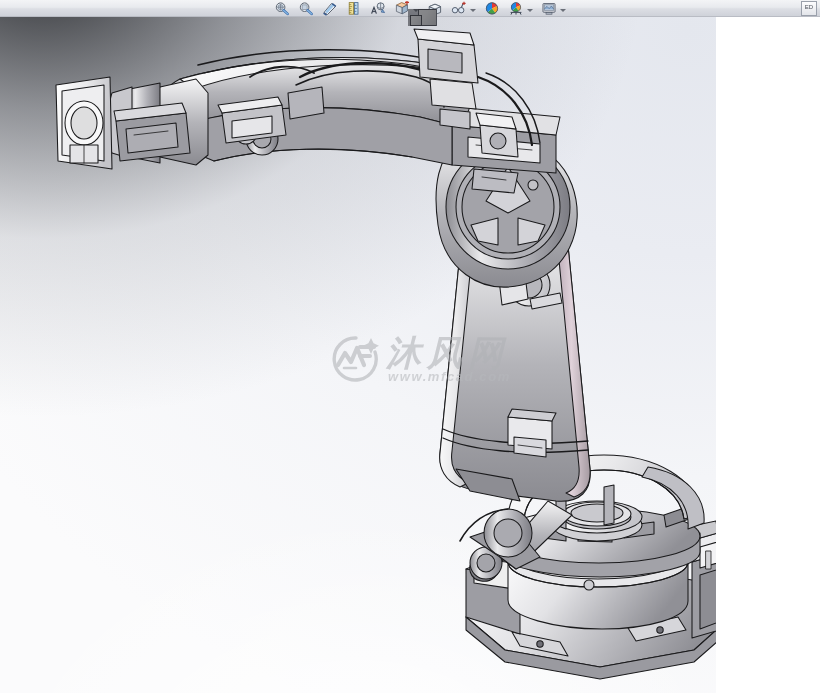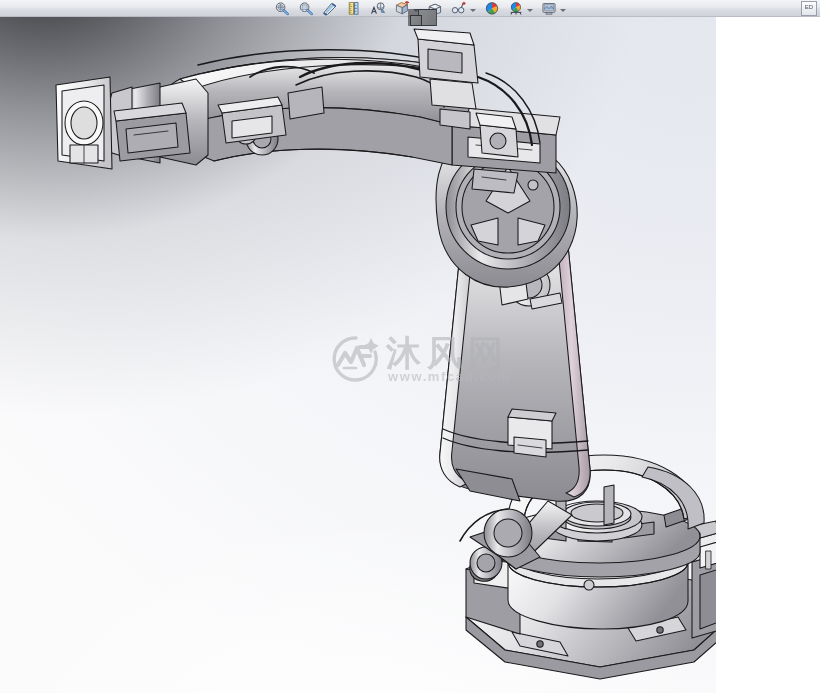--- a/index.html
+++ b/index.html
@@ -30,20 +30,21 @@
   #flyout .fo-b{position:absolute;left:2px;top:6px;width:10px;height:9px;background:linear-gradient(120deg,#ffffff,#d8d9dc);border:1px solid #3c3f46;}
   #flyout .fo-dark{position:absolute;left:0;top:0;width:28px;height:17px;background:rgba(40,42,48,0.55);}
 
   
   #viewport{
     position:absolute;left:0;top:17px;width:716px;height:676px;overflow:hidden;
     background:
       radial-gradient(150% 120% at 6% -8%, rgba(28,30,34,0.92) 0%, rgba(60,63,70,0.55) 18%, rgba(130,134,143,0.22) 34%, rgba(255,255,255,0) 56%),
       radial-gradient(120% 110% at 96% 2%, #e4e7ee 0%, #eaecf2 30%, #f4f5f8 60%, #fbfbfc 100%),
       linear-gradient(150deg,#d9dbe1 0%,#eef0f4 35%,#fbfbfd 70%,#ffffff 100%);
+    font-style: italic;
   }
   #vp-vig{position:absolute;inset:0;pointer-events:none;
     background:radial-gradient(90% 70% at 50% 115%, rgba(255,255,255,0.95) 0%, rgba(255,255,255,0) 60%);}
 
   
   #watermark{position:absolute;left:330px;top:316px;width:190px;height:56px;z-index:25;pointer-events:none;opacity:.58;}
   #wm-logo{position:absolute;left:0;top:2px;width:52px;height:48px;}
   #wm-cn{position:absolute;left:56px;top:0px;font-size:35px;line-height:40px;letter-spacing:6px;
          color:#b0b2b6;font-family:"DejaVu Sans","Liberation Sans",sans-serif;font-weight:700;white-space:nowrap;}
   #wm-url{position:absolute;left:58px;top:36px;font-size:13px;line-height:15px;letter-spacing:1.6px;

